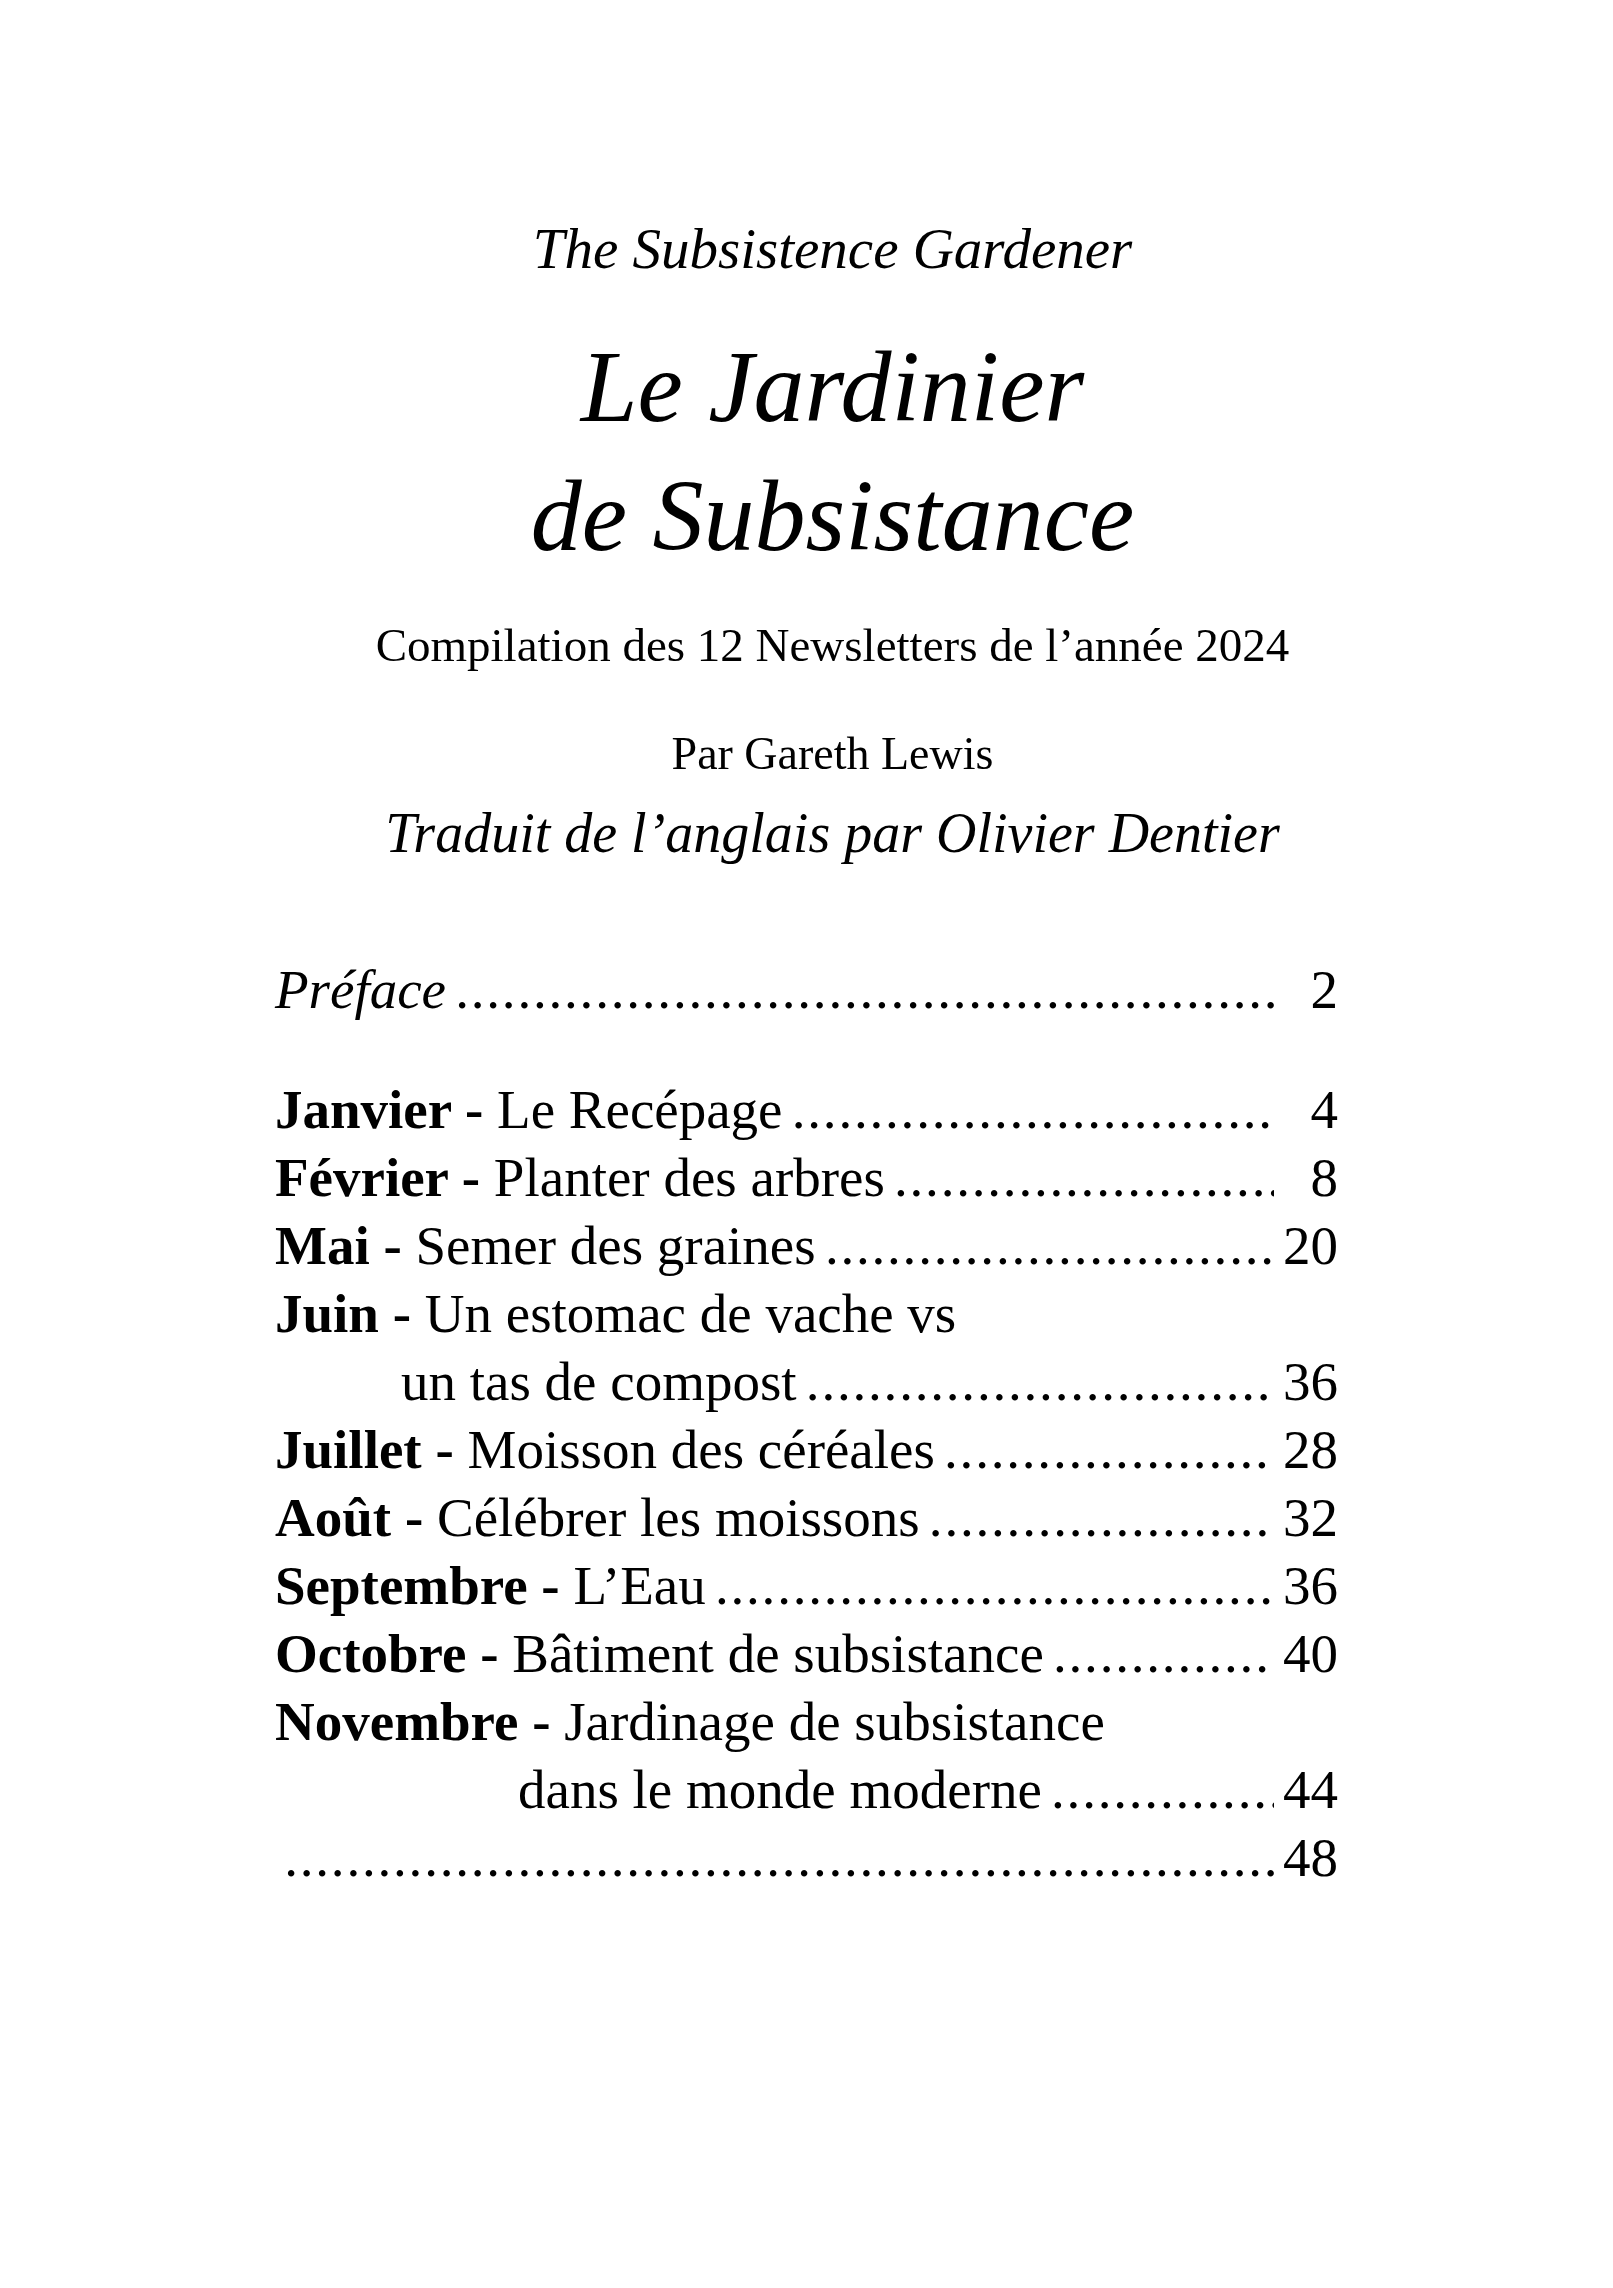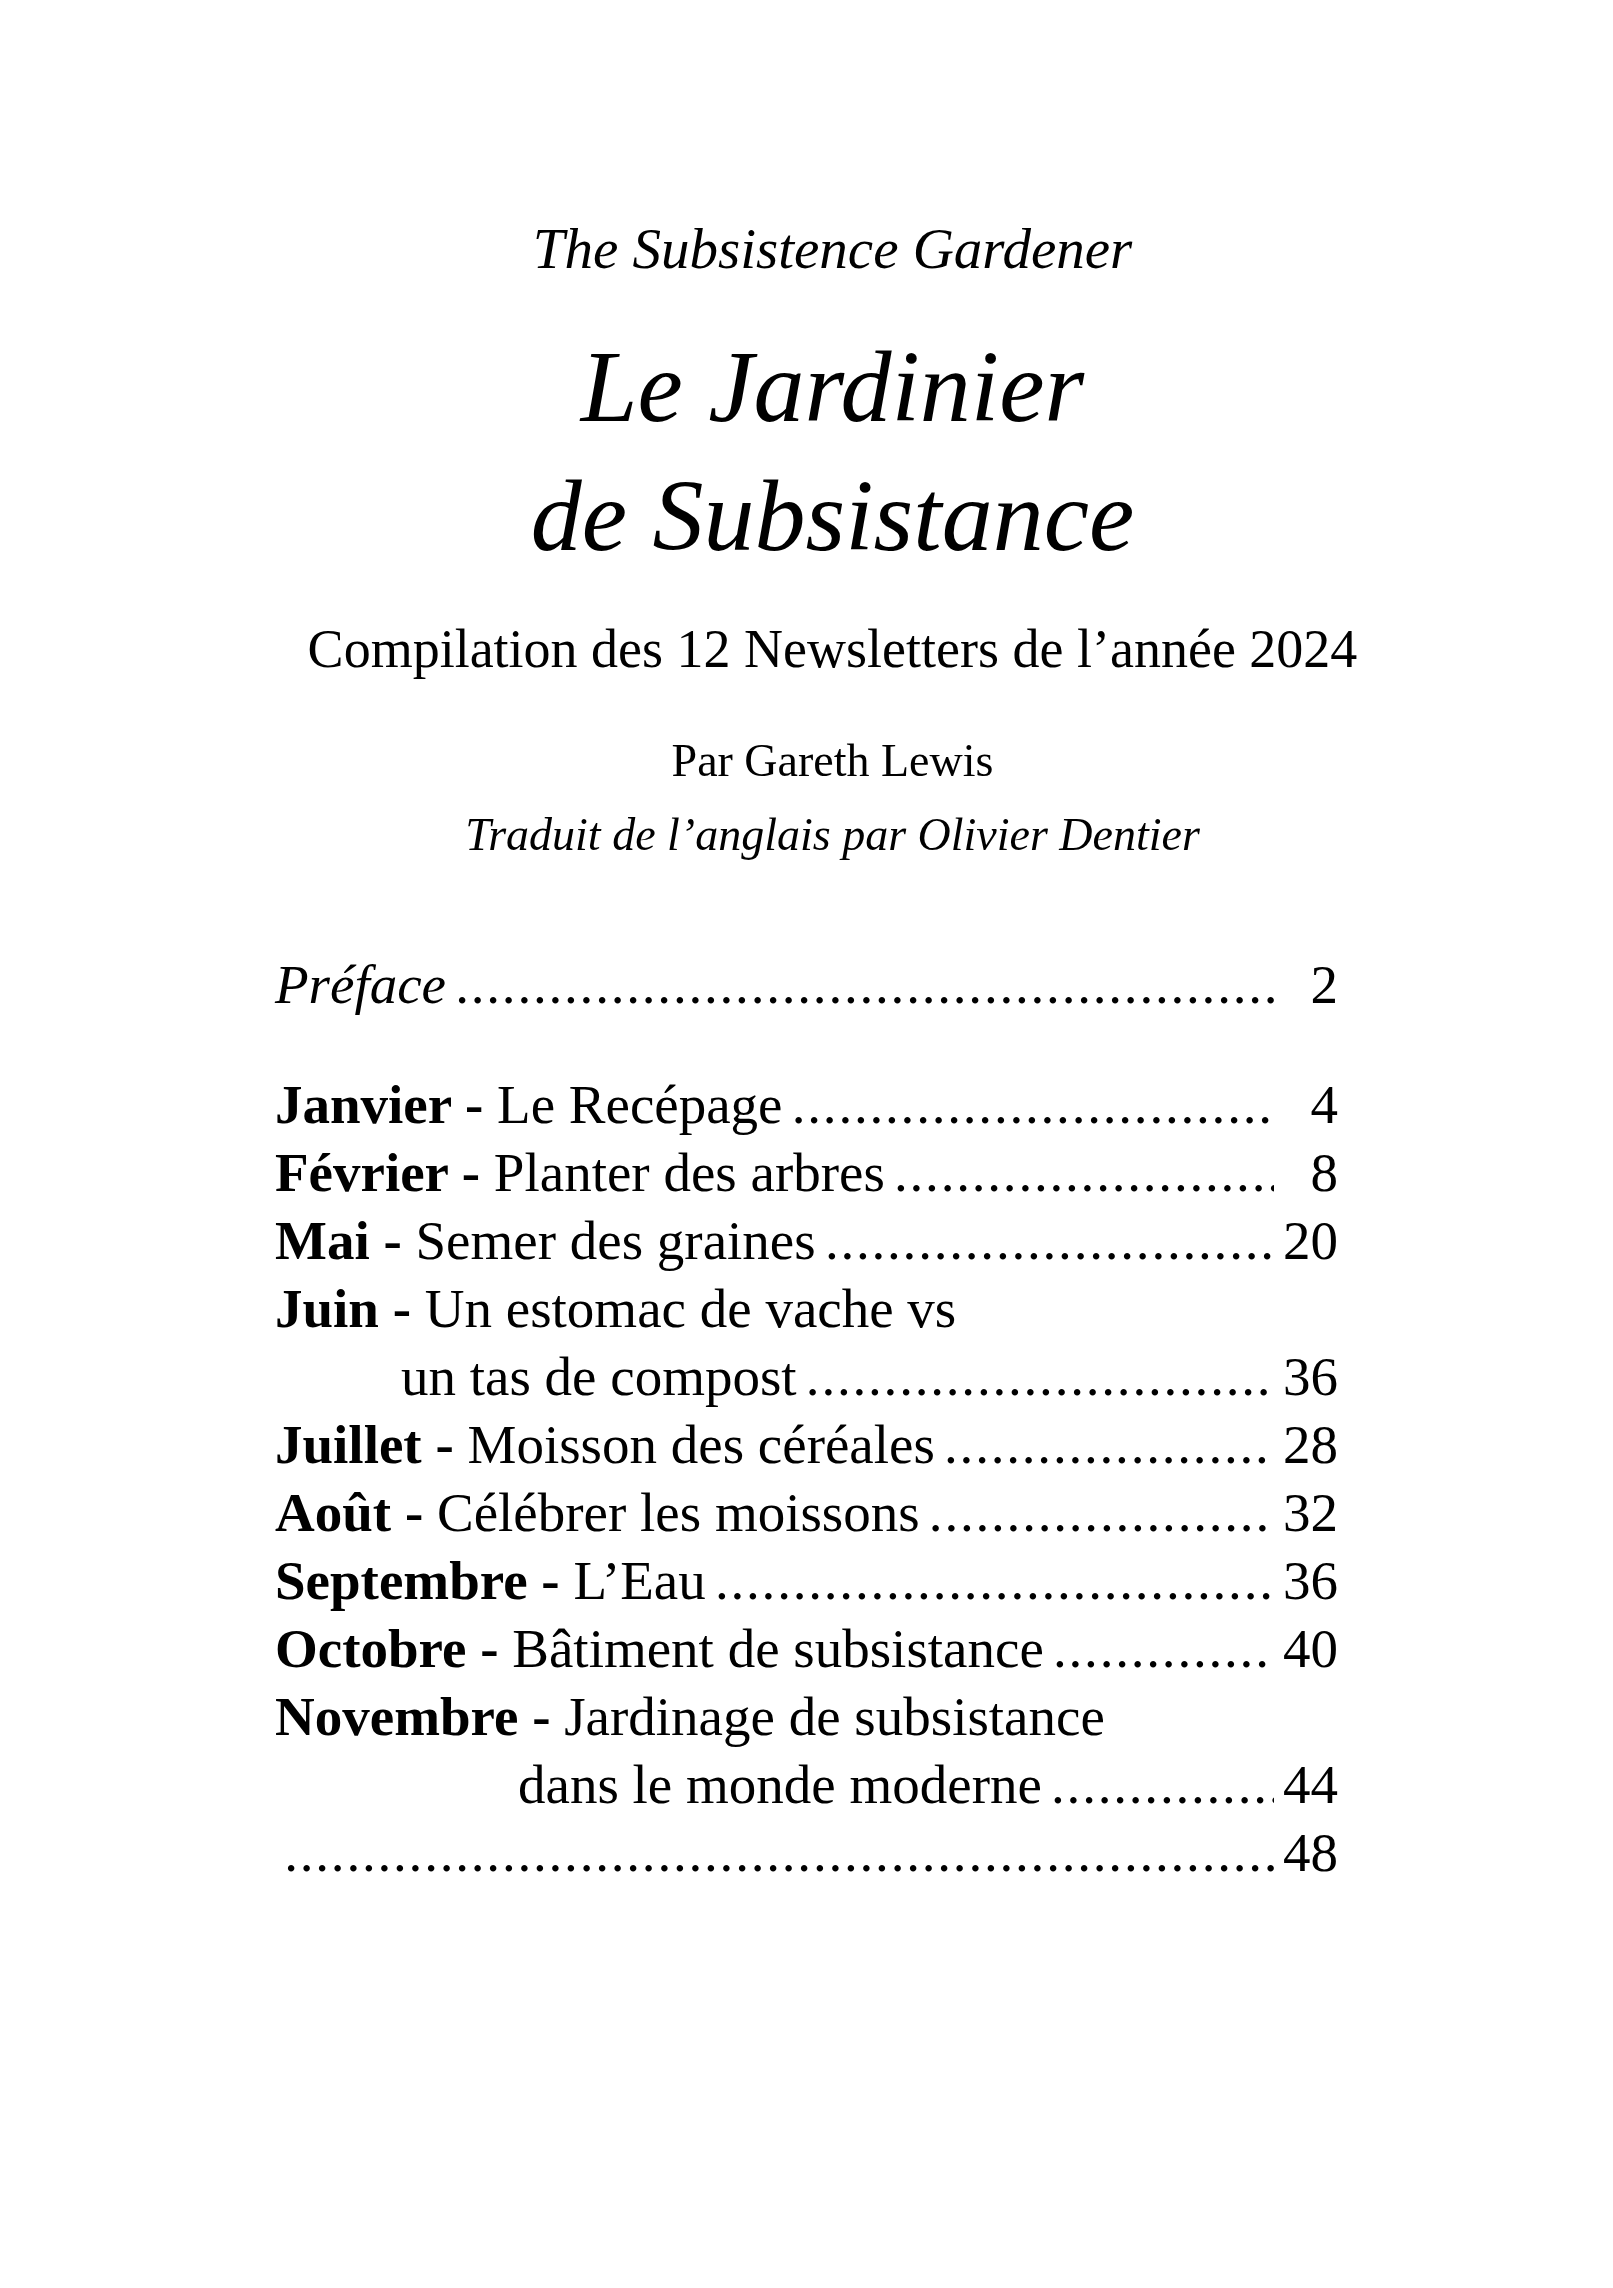--- a/index.html
+++ b/index.html
@@ -29,32 +29,32 @@
     line-height: 1.0;
   }
   .main-title {
     margin-top: 46px;
     font-style: italic;
     font-size: 102px;
     line-height: 1.26;
   }
   .subtitle {
     margin-top: 42px;
-    font-size: 54px;
+    font-size: 47px;
     line-height: 1.0;
   }
   .byline {
     margin-top: 57px;
     font-size: 46px;
     line-height: 1.2;
   }
   .translator {
     margin-top: 18.5px;
     font-style: italic;
-    font-size: 46px;
+    font-size: 56px;
     line-height: 1.2;
   }
   
   .toc {
     margin: 89px 275px 0 275px;
     font-size: 55px;
   }
   .toc-row {
     display: flex;
     align-items: baseline;

